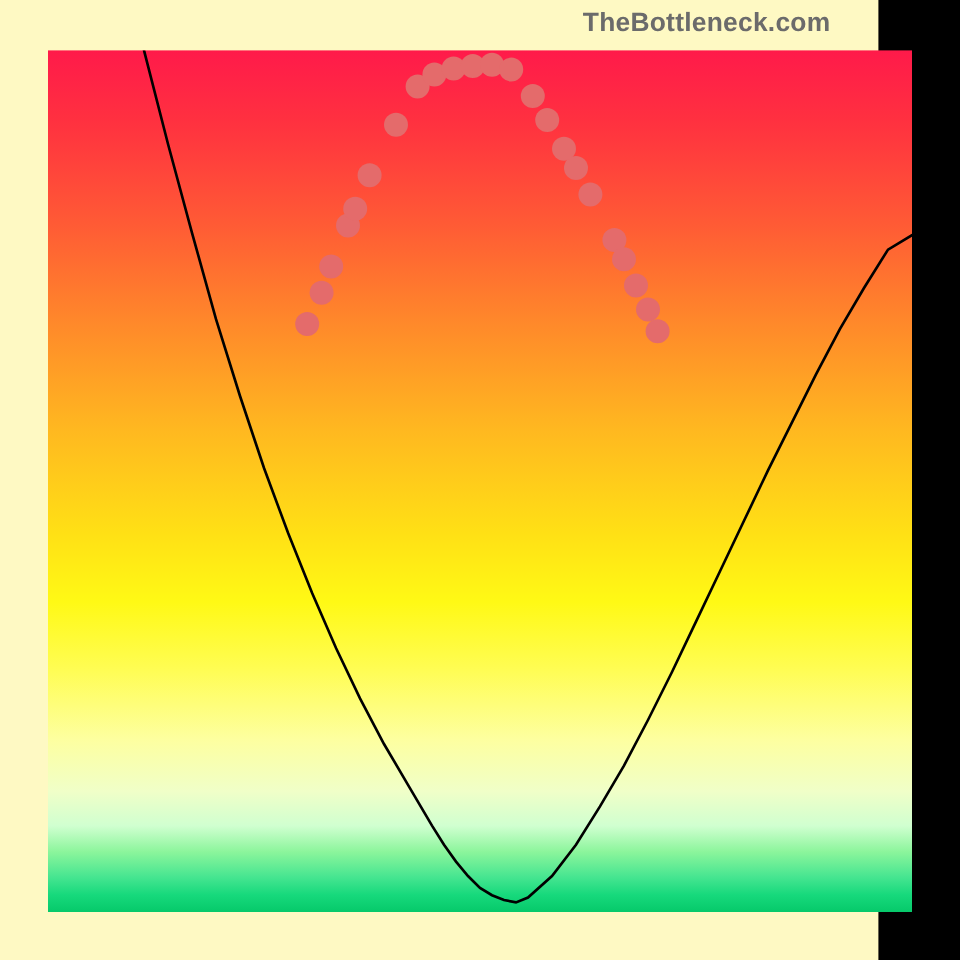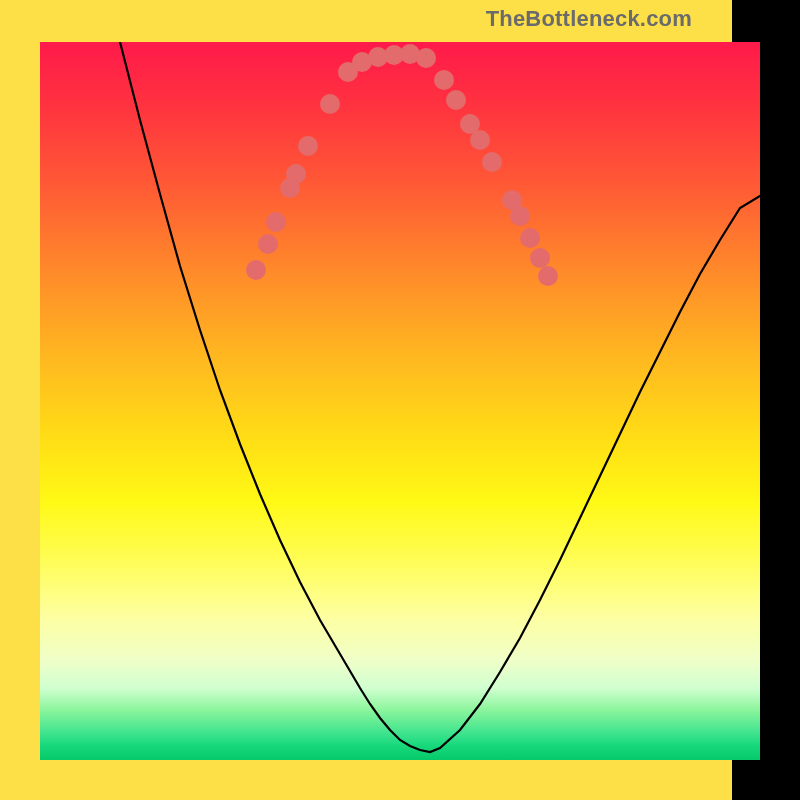--- a/index.html
+++ b/index.html
@@ -1,21 +1,21 @@
 <!DOCTYPE html>
 <html><head>
 <meta charset="utf-8">
 <style>
   * { margin: 0; padding: 0; box-sizing: border-box; }
   html, body { width: 800px; height: 800px; overflow: hidden; background: #000; }
   .stage {
     position: relative;
     width: 732px;
     height: 800px;
-    background: #fde047;
+    background: #fef9c3;
   }
   .plot-area {
     position: absolute;
     left: 40px;
     top: 42px;
     width: 720px;
     height: 718px;
     background: linear-gradient(to bottom,
       #ff1a4a 0%,
       #ff3040 8%,

